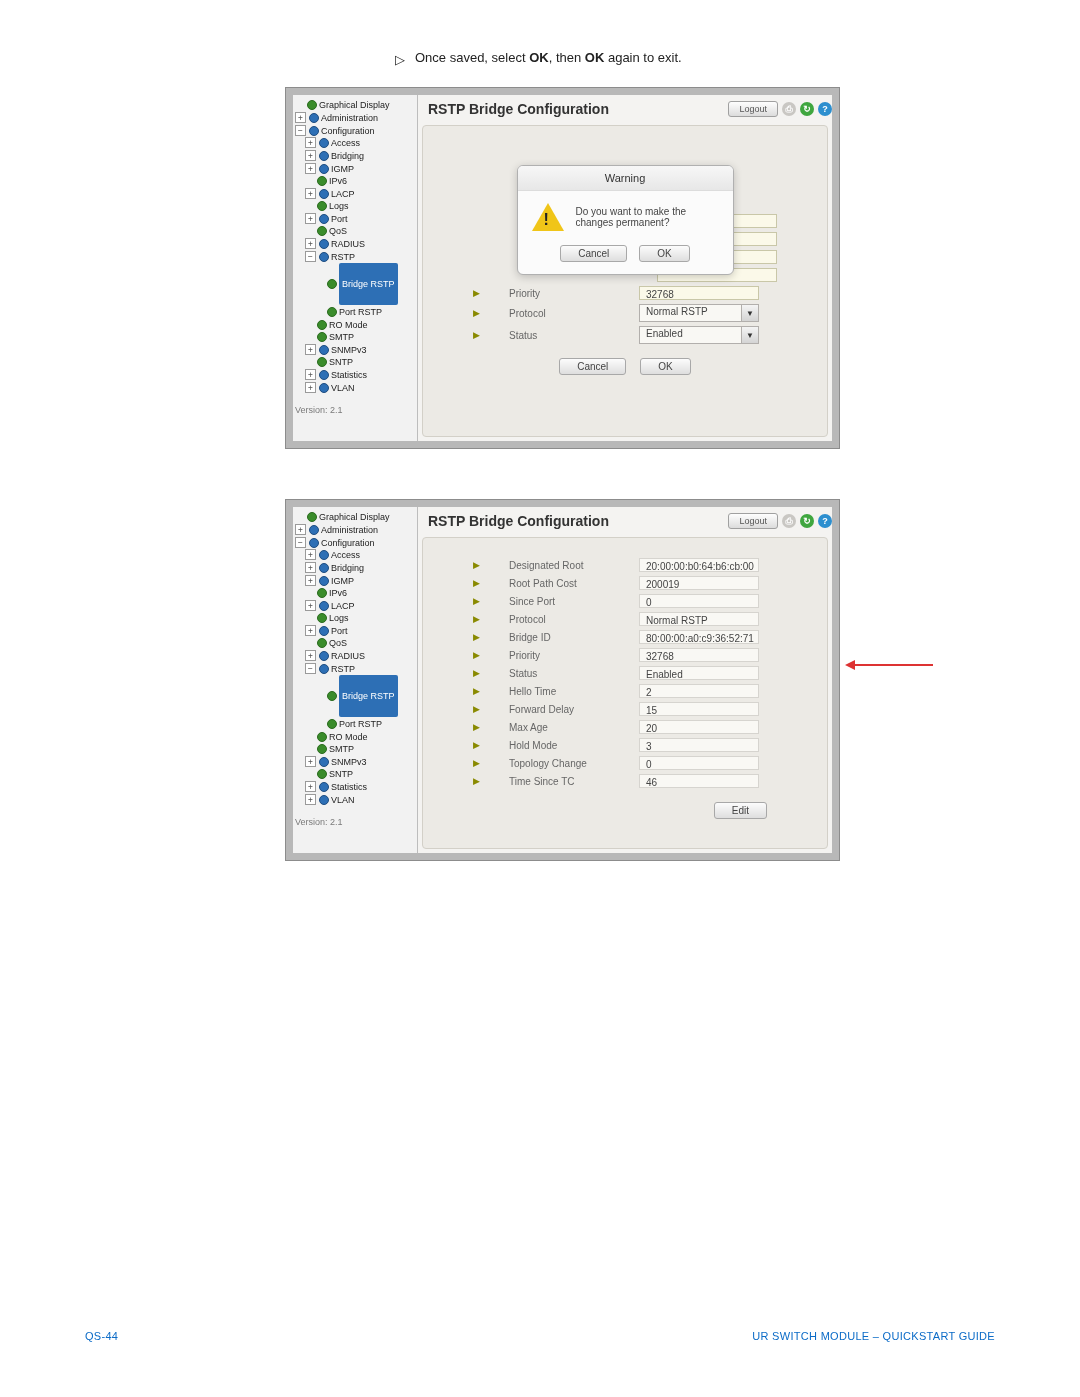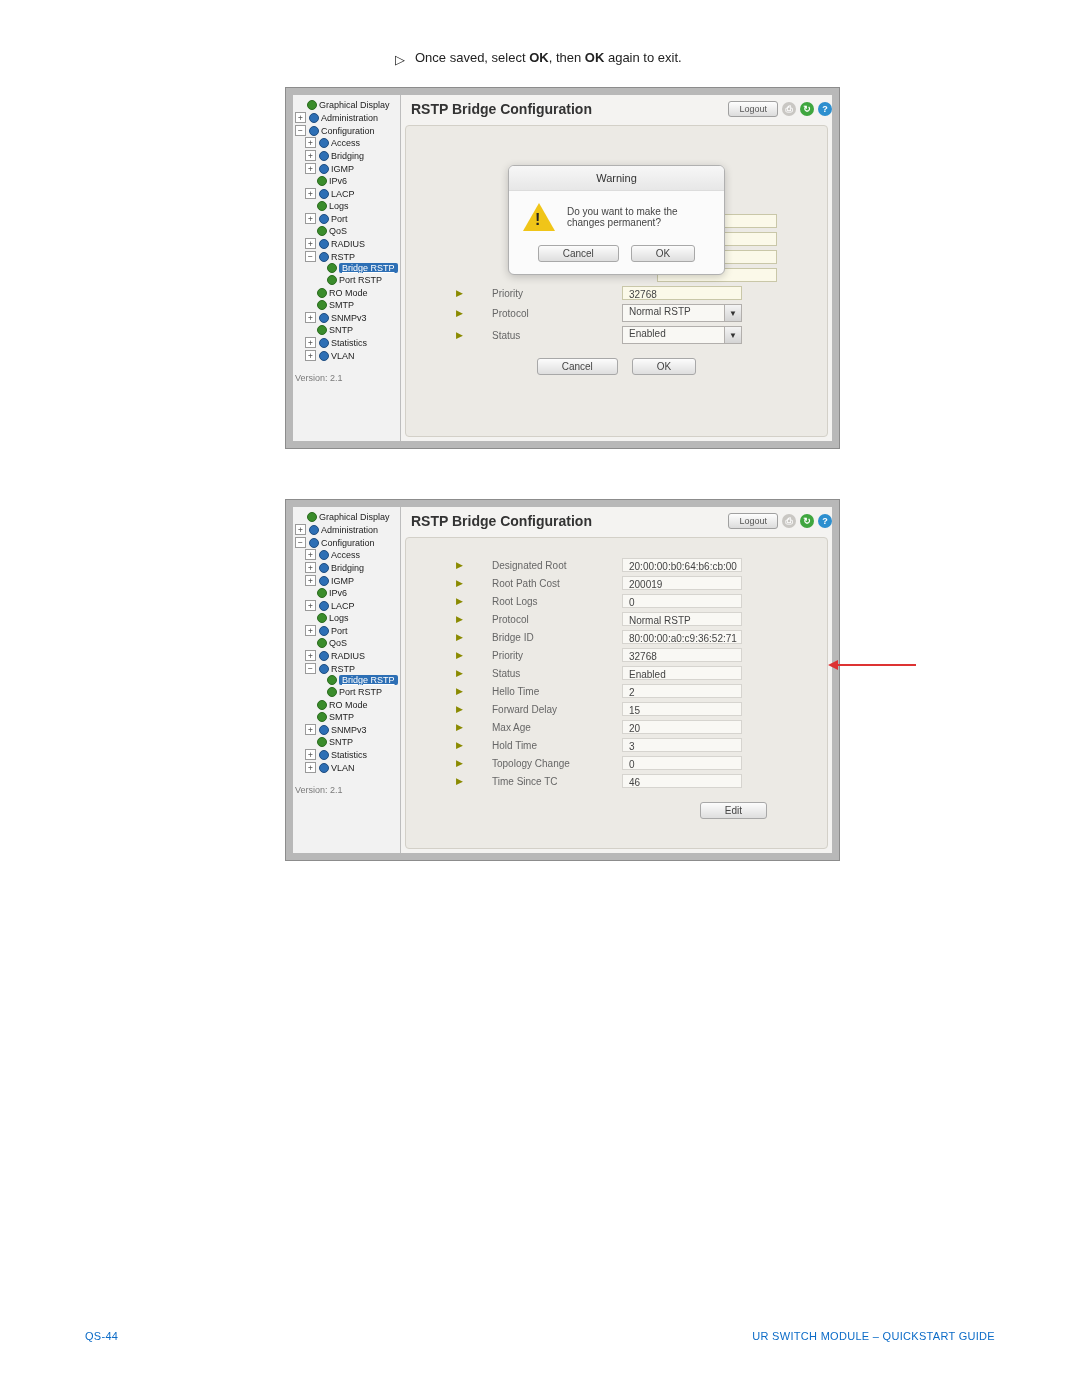--- a/index.html
+++ b/index.html
@@ -42,21 +42,21 @@
     margin: 0 0 50px 200px;
     background: #b8b8b8;
     padding: 7px;
     border: 1px solid #8c8c8c;
     box-sizing: border-box;
     position: relative;
   }
   .app-row { display: flex; }
   
   .tree-panel {
-    width: 108px;
+    width: 125px;
     background: #f2f2f2;
     padding: 4px 2px 2px 2px;
     font-size: 9px;
     color: #222;
     border-right: 1px solid #bdbdbd;
     min-height: 340px;
     box-sizing: border-box;
   }
   .tree-panel .version {
     margin-top: 10px;
@@ -82,23 +82,22 @@
     width: 8px; height: 8px; border-radius: 50%;
     display: inline-block;
     background: #3a8c2b;
     border: 1px solid #2a6b1e;
     flex-shrink: 0;
   }
   .ball.blue { background: #2d6fb5; border-color: #1e4d80; }
   .tree .sel {
     background: #2d6fb5;
     color: #fff;
-    padding: 0 3px;
+    padding: 16px 3px;
     border-radius: 2px;
-    text-decoration: underline;
   }
   
   .content-panel {
     flex: 1;
     background: #f4f3f1;
     padding: 0;
     box-sizing: border-box;
     position: relative;
   }
   .topbar {
@@ -176,21 +175,21 @@
   }
   .edit-buttons {
     display: flex;
     justify-content: flex-end;
     gap: 14px;
     margin-top: 14px;
     padding-right: 10px;
   }
   .std-btn {
     font-size: 10px;
-    padding: 2px 24px;
+    padding: 2px 17px;
     background: linear-gradient(#fcfcfc,#dedede);
     border: 1px solid #a8a8a8;
     border-radius: 3px;
     color: #444;
   }
   
   .dialog-overlay {
     position: absolute;
     left: -2px; right: -2px; top: 70px;
     display: flex;
@@ -686,21 +685,21 @@
               <span class="label">Designated Root</span>
               <div class="val ro">20:00:00:b0:64:b6:cb:00</div>
             </div>
           <div class="form-row">
               <span class="arrow">▶</span>
               <span class="label">Root Path Cost</span>
               <div class="val ro">200019</div>
             </div>
           <div class="form-row">
               <span class="arrow">▶</span>
-              <span class="label">Root Logs</span>
+              <span class="label">Since Port</span>
               <div class="val ro">0</div>
             </div>
           <div class="form-row">
               <span class="arrow">▶</span>
               <span class="label">Protocol</span>
               <div class="val ro">Normal RSTP</div>
             </div>
           <div class="form-row">
               <span class="arrow">▶</span>
               <span class="label">Bridge ID</span>
@@ -726,21 +725,21 @@
               <span class="label">Forward Delay</span>
               <div class="val ro">15</div>
             </div>
           <div class="form-row">
               <span class="arrow">▶</span>
               <span class="label">Max Age</span>
               <div class="val ro">20</div>
             </div>
           <div class="form-row">
               <span class="arrow">▶</span>
-              <span class="label">Hold Time</span>
+              <span class="label">Hold Mode</span>
               <div class="val ro">3</div>
             </div>
           <div class="form-row">
               <span class="arrow">▶</span>
               <span class="label">Topology Change</span>
               <div class="val ro">0</div>
             </div>
           <div class="form-row">
               <span class="arrow">▶</span>
               <span class="label">Time Since TC</span>

